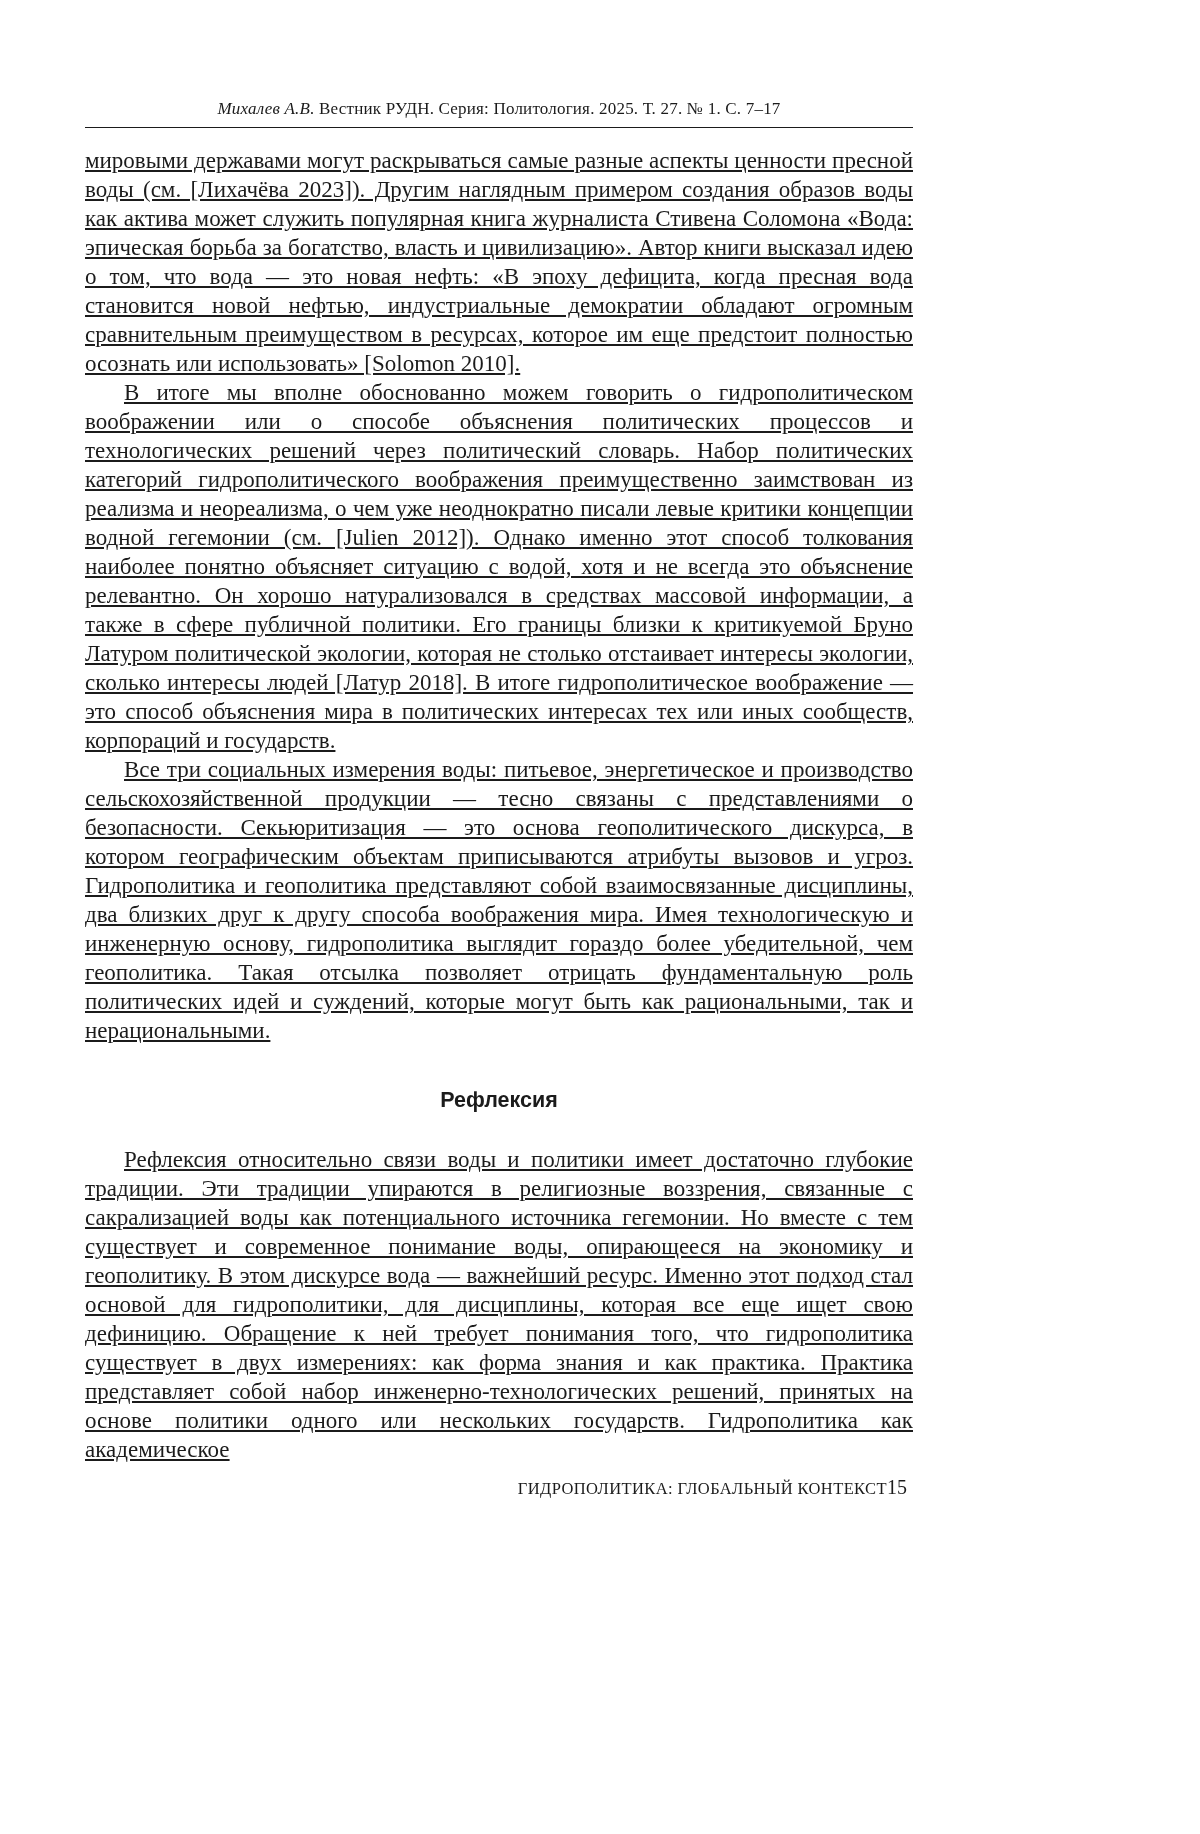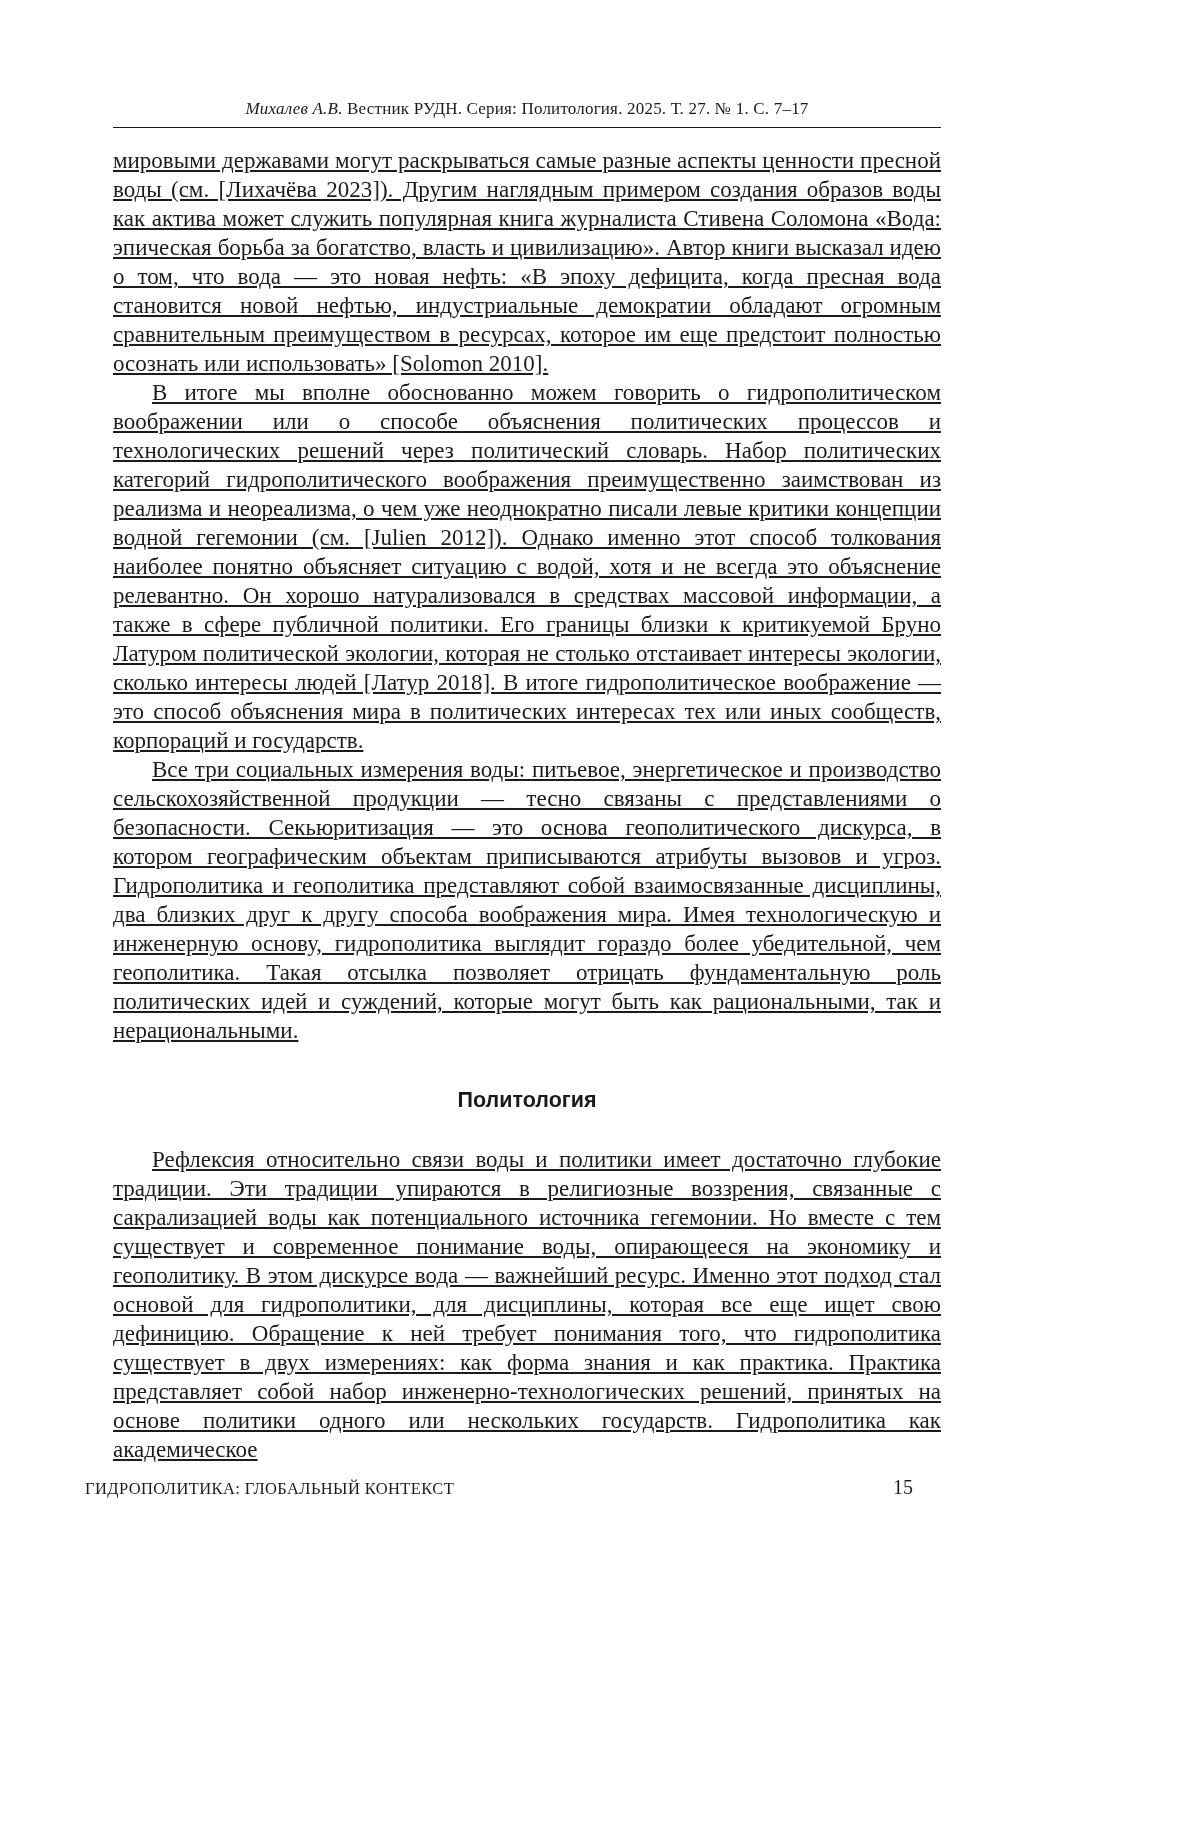--- a/index.html
+++ b/index.html
@@ -14,21 +14,20 @@
     background: #ffffff;
     font-family: "Liberation Serif", "DejaVu Serif", serif;
     color: #1b1b1b;
     overflow: hidden;
   }
   .content {
     position: absolute;
     left: 85px;
     top: 0;
     width: 828px;
-    margin-left: 28px;
   }
   .running-head {
     padding-top: 99px;
   }
   .head-line {
     margin: 0;
     text-align: center;
     font-size: 17px;
     line-height: 20px;
     letter-spacing: 0.2px;
@@ -61,25 +60,25 @@
     font-family: "Liberation Sans", "DejaVu Sans", sans-serif;
     font-size: 21.5px;
     font-weight: 700;
     line-height: 29px;
     text-align: center;
     text-indent: 0;
     margin: 41px 0 30px 0;
   }
   .page-footer {
     position: absolute;
-    left: 85px;
+    left: 79px;
     width: 828px;
     top: 1476px;
     display: flex;
-    justify-content: space-between;
+    justify-content: flex-end;
     align-items: baseline;
     font-size: 16.5px;
     letter-spacing: 0.4px;
   }
   .page-number {
     font-size: 20px;
     letter-spacing: 0;
   }
 </style>
 </head>
@@ -93,21 +92,21 @@
         <span class="author">Михалев А.В.</span>
         <span class="citation">Вестник РУДН. Серия: Политология. 2025. Т. 27. № 1. С. 7–17</span>
       </p>
       <div class="head-rule"></div>
     </header>
 
     <main class="article-body">
       <p class="para continued">мировыми державами могут раскрываться самые разные аспекты ценности пресной воды (см. [Лихачёва 2023]). Другим наглядным примером создания образов воды как актива может служить популярная книга журналиста Стивена Соломона «Вода: эпическая борьба за богатство, власть и цивилизацию». Автор книги высказал идею о том, что вода — это новая нефть: «В эпоху дефицита, когда пресная вода становится новой нефтью, индустриальные демократии обладают огромным сравнительным преимуществом в ресурсах, которое им еще предстоит полностью осознать или использовать» [Solomon 2010].</p>
       <p class="para">В итоге мы вполне обоснованно можем говорить о гидрополитическом воображении или о способе объяснения политических процессов и технологических решений через политический словарь. Набор политических категорий гидрополитического воображения преимущественно заимствован из реализма и неореализма, о чем уже неоднократно писали левые критики концепции водной гегемонии (см. [Julien 2012]). Однако именно этот способ толкования наиболее понятно объясняет ситуацию с водой, хотя и не всегда это объяснение релевантно. Он хорошо натурализовался в средствах массовой информации, а также в сфере публичной политики. Его границы близки к критикуемой Бруно Латуром политической экологии, которая не столько отстаивает интересы экологии, сколько интересы людей [Латур 2018]. В итоге гидрополитическое воображение — это способ объяснения мира в политических интересах тех или иных сообществ, корпораций и государств.</p>
       <p class="para">Все три социальных измерения воды: питьевое, энергетическое и производство сельскохозяйственной продукции — тесно связаны с представлениями о безопасности. Секьюритизация — это основа геополитического дискурса, в котором географическим объектам приписываются атрибуты вызовов и угроз. Гидрополитика и геополитика представляют собой взаимосвязанные дисциплины, два близких друг к другу способа воображения мира. Имея технологическую и инженерную основу, гидрополитика выглядит гораздо более убедительной, чем геополитика. Такая отсылка позволяет отрицать фундаментальную роль политических идей и суждений, которые могут быть как рациональными, так и нерациональными.</p>
-      <h2 class="section-heading">Политология</h2>
+      <h2 class="section-heading">Рефлексия</h2>
       <p class="para">Рефлексия относительно связи воды и политики имеет достаточно глубокие традиции. Эти традиции упираются в религиозные воззрения, связанные с сакрализацией воды как потенциального источника гегемонии. Но вместе с тем существует и современное понимание воды, опирающееся на экономику и геополитику. В этом дискурсе вода — важнейший ресурс. Именно этот подход стал основой для гидрополитики, для дисциплины, которая все еще ищет свою дефиницию. Обращение к ней требует понимания того, что гидрополитика существует в двух измерениях: как форма знания и как практика. Практика представляет собой набор инженерно-технологических решений, принятых на основе политики одного или нескольких государств. Гидрополитика как академическое</p>
     </main>
 
   </div>
 
   <footer class="page-footer">
     <span class="running-title">ГИДРОПОЛИТИКА: ГЛОБАЛЬНЫЙ КОНТЕКСТ</span>
     <span class="page-number">15</span>
   </footer>
 </div>

